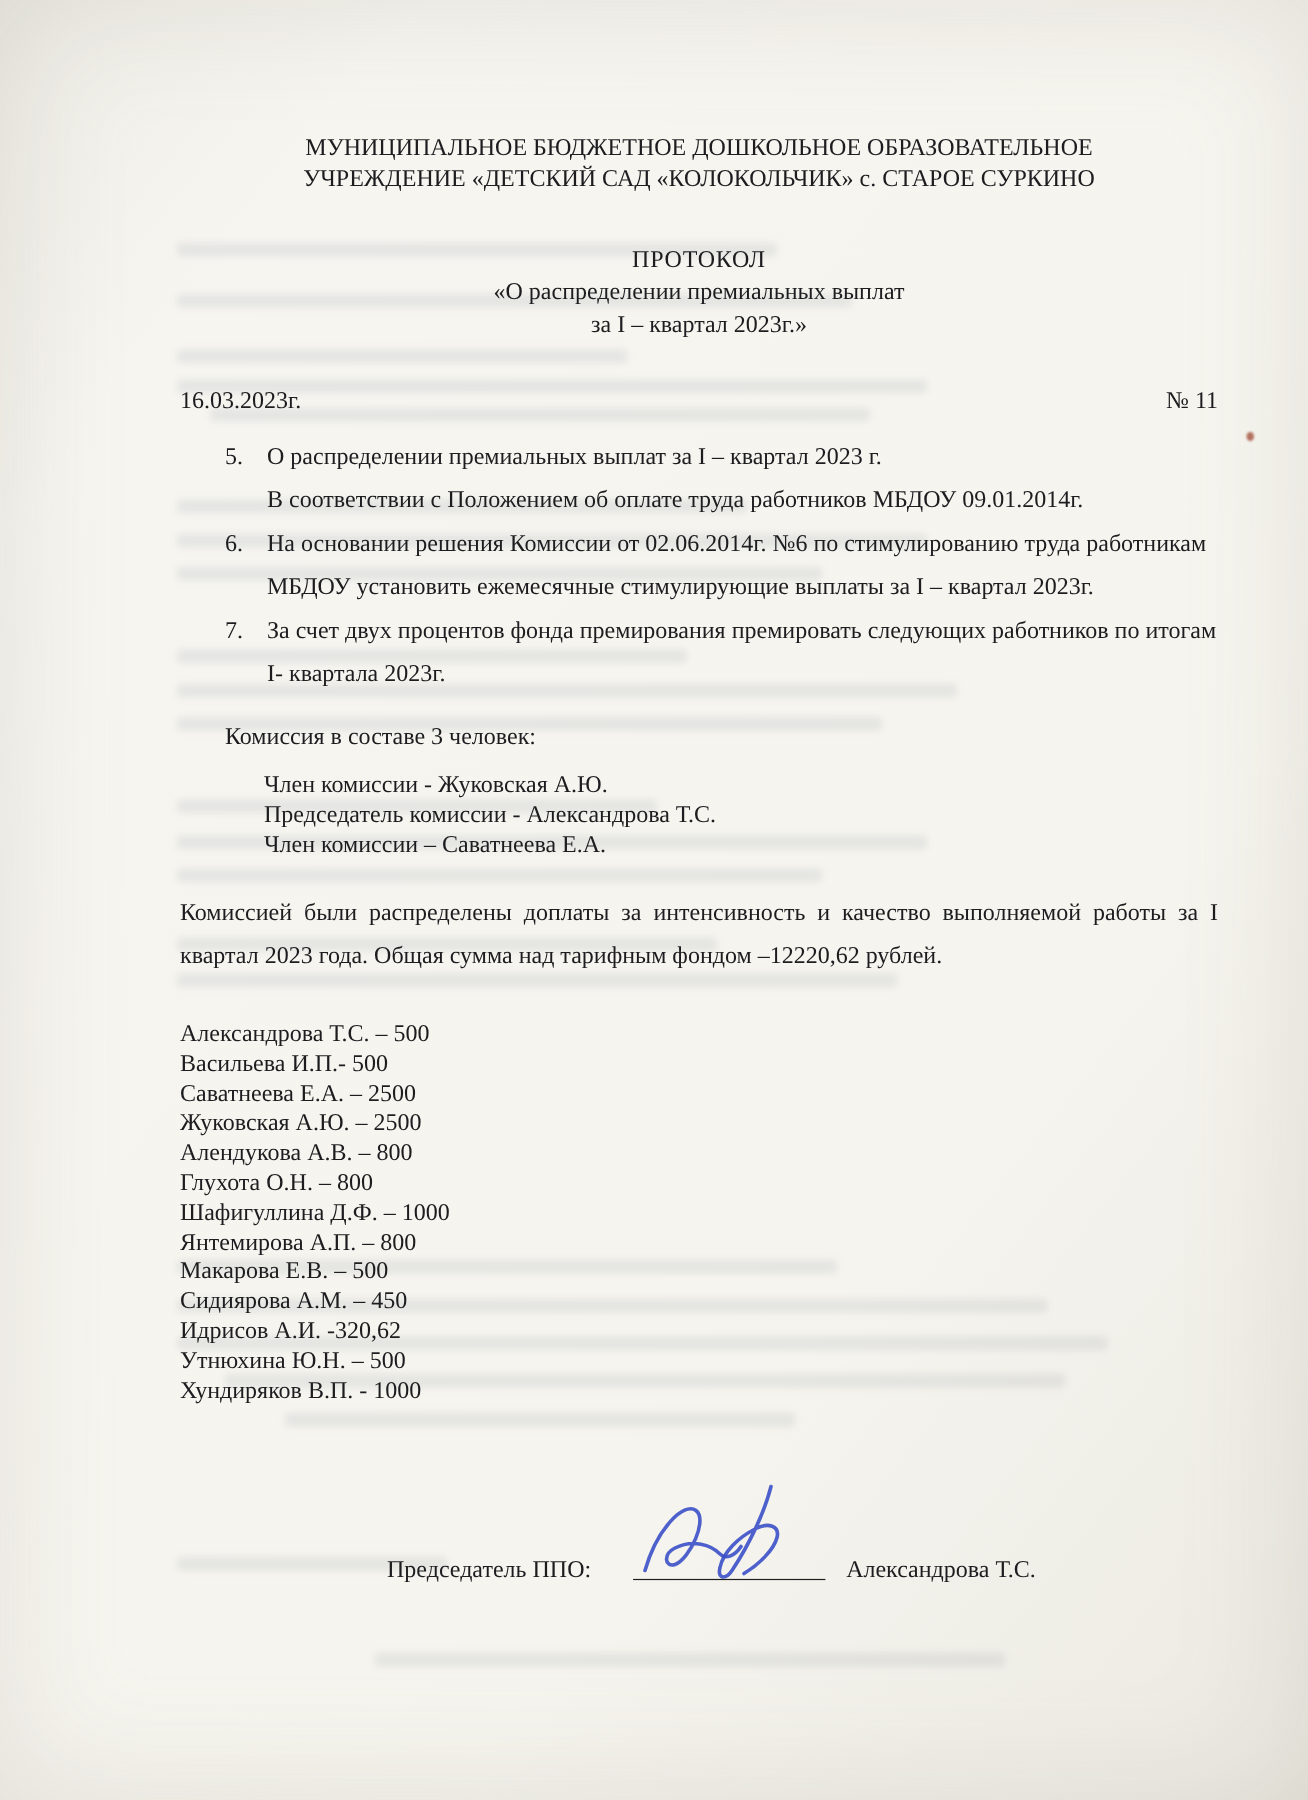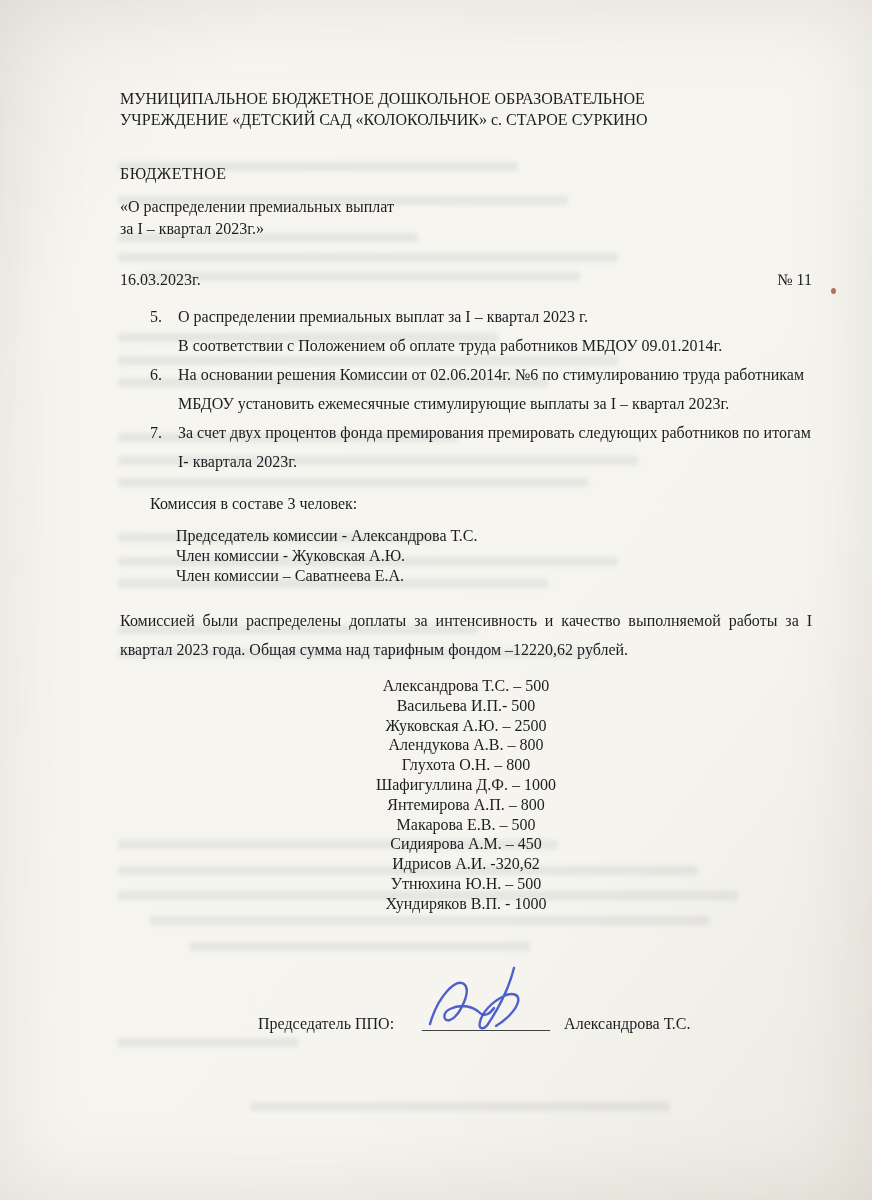--- a/index.html
+++ b/index.html
@@ -25,36 +25,36 @@
   }
   .content {
     position: absolute;
     left: 120px; top: 0;
     width: 692px;
     padding-top: 88px;
     color: #1d1d20;
     font-size: 16px;
     line-height: 20px;
   }
-  .center { text-align: left; }
+  .center { text-align: center; }
   .pre { white-space: pre-line; }
 
   .org-header { line-height: 21px; }
   .doc-title { margin-top: 34px; letter-spacing: 0.5px; }
-  .doc-subtitle { margin-top: 12px; line-height: 22px; }
+  .doc-subtitle { line-height: 22px; }
   .meta { margin-top: 30px; display: flex; justify-content: space-between; }
   .agenda-label { margin-top: 20px; }
   .agenda { margin-top: 12px; padding-left: 30px; line-height: 29px; }
   .agenda-item { display: flex; }
   .agenda-item .num { width: 28px; flex: none; }
   .agenda-item .atext { flex: 1; white-space: pre-line; }
   .commission-heading { margin-top: 18px; padding-left: 30px; }
   .members { margin-top: 12px; padding-left: 56px; line-height: 20px; }
   .summary { margin-top: 20px; line-height: 29px; text-align: justify; }
-  .allocations { margin-top: 12px; line-height: 19.8px; text-align: center; }
+  .allocations { margin-top: 28px; line-height: 19.8px; }
   .footer { position: relative; margin-top: 100px; padding-left: 138px; white-space: nowrap; }
   .footer .flabel { margin-right: 24px; }
   .footer .fname { margin-left: 10px; text-align: right; }
   .sig-wrap { position: relative; display: inline-block; }
   .sig-svg { position: absolute; left: -6px; top: -52px; }
 
   
   .gh {
     position: absolute;
     height: 9px;
@@ -127,21 +127,21 @@
     <span class="gh gh22"></span>
     <span class="gh gh23"></span>
     <span class="speck"></span>
   </div>
 
   <div class="content">
 
     <div class="org-header center pre">МУНИЦИПАЛЬНОЕ БЮДЖЕТНОЕ ДОШКОЛЬНОЕ ОБРАЗОВАТЕЛЬНОЕ
 УЧРЕЖДЕНИЕ «ДЕТСКИЙ САД «КОЛОКОЛЬЧИК» с. СТАРОЕ СУРКИНО</div>
 
-    <div class="doc-title center">БЮДЖЕТНОЕ</div>
+    <div class="doc-title center">ПРОТОКОЛ</div>
 
     <div class="doc-subtitle center pre">«О распределении премиальных выплат
 за I – квартал 2023г.»</div>
 
     <div class="meta">
       <span>16.03.2023г.</span>
       <span>№ 11</span>
     </div>
 
 
@@ -157,30 +157,31 @@
       </div>
       <div class="agenda-item">
         <span class="num">7.</span>
         <div class="atext">За счет двух процентов фонда премирования премировать следующих работников по итогам I- квартала 2023г.</div>
       </div>
     </div>
 
     <div class="commission-heading">Комиссия в составе 3 человек:</div>
 
     <div class="members">
+      <div>Член комиссии - Жуковская А.Ю.</div>
       <div>Председатель комиссии - Александрова Т.С.</div>
-      <div>Член комиссии - Жуковская А.Ю.</div>
       <div>Член комиссии – Саватнеева Е.А.</div>
     </div>
 
     <div class="summary">Комиссией были распределены доплаты за интенсивность и качество выполняемой работы за I квартал 2023 года. Общая сумма над тарифным фондом –12220,62 рублей.</div>
 
     <div class="allocations">
       <div>Александрова Т.С. – 500</div>
       <div>Васильева И.П.- 500</div>
+      <div>Саватнеева Е.А. – 2500</div>
       <div>Жуковская А.Ю. – 2500</div>
       <div>Алендукова А.В. – 800</div>
       <div>Глухота О.Н. – 800</div>
       <div>Шафигуллина Д.Ф. – 1000</div>
       <div>Янтемирова А.П. – 800</div>
       <div>Макарова Е.В. – 500</div>
       <div>Сидиярова А.М. – 450</div>
       <div>Идрисов А.И. -320,62</div>
       <div>Утнюхина Ю.Н. – 500</div>
       <div>Хундиряков  В.П. - 1000</div>

